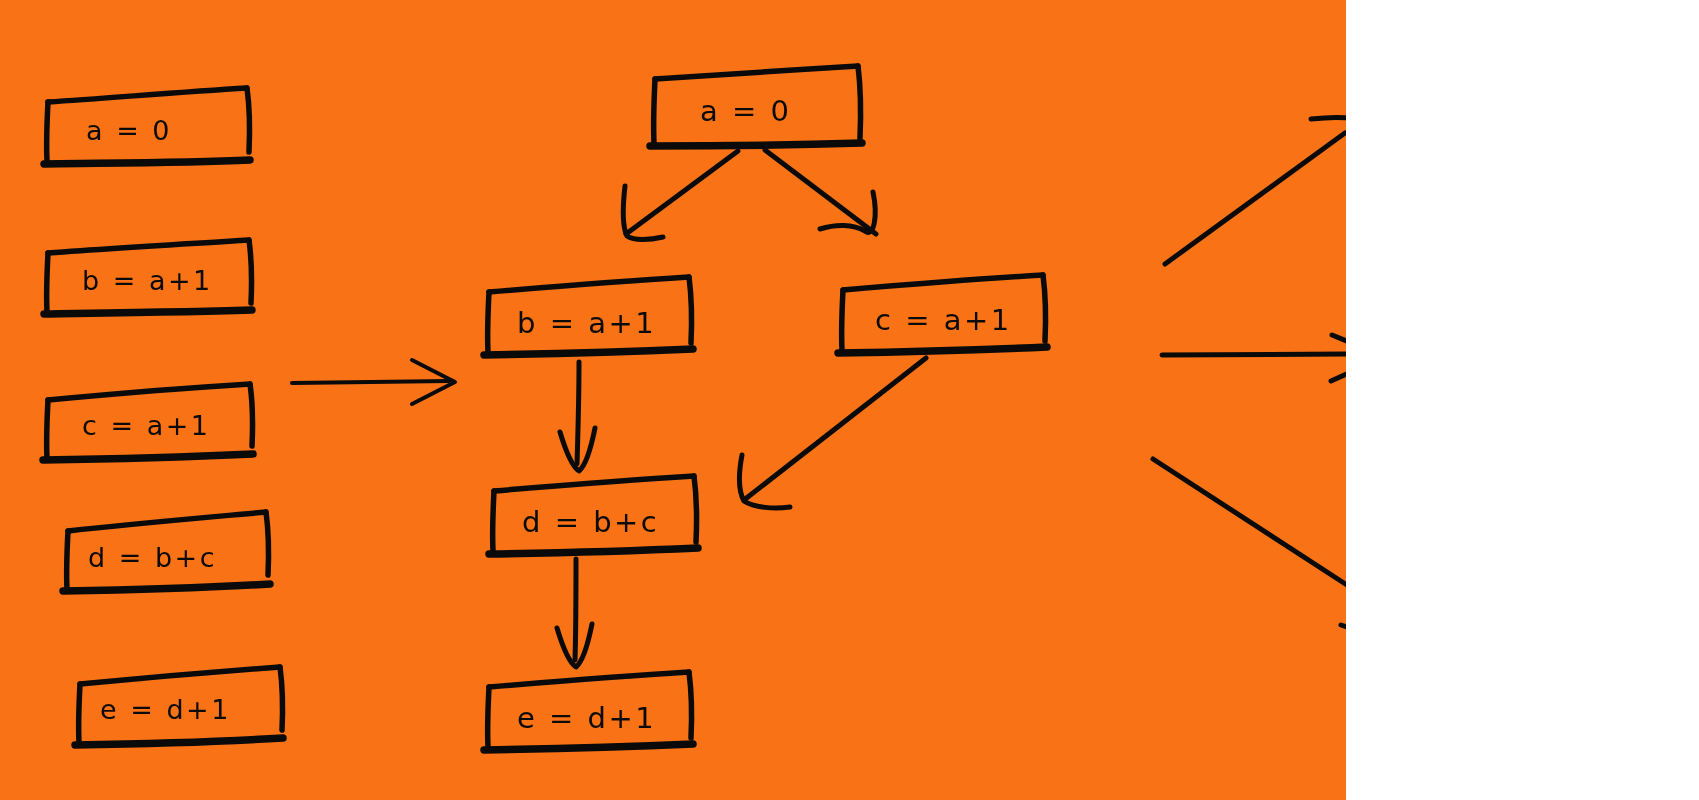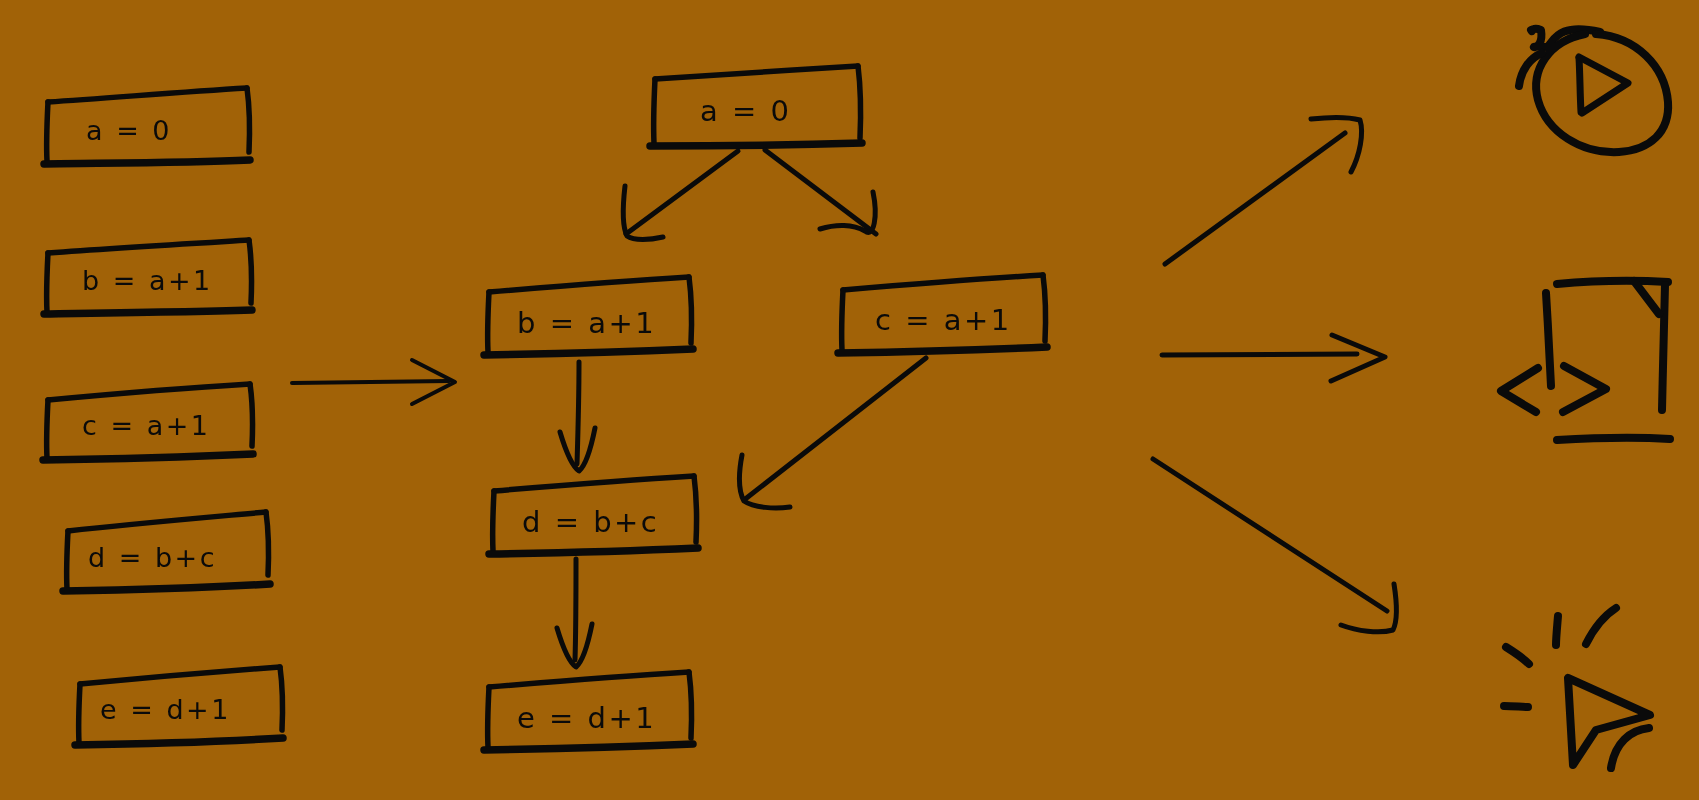--- a/index.html
+++ b/index.html
@@ -5,23 +5,23 @@
   html, body {
     margin: 0;
     padding: 0;
     background: #ffffff;
   }
   body {
     font-family: "DejaVu Sans", sans-serif;
   }
   #canvas {
     position: relative;
-    width: 1699px;
+    width: 1346px;
     height: 800px;
-    background: #a16207;
+    background: #f97316;
     overflow: hidden;
   }
   #canvas svg.layer {
     position: absolute;
     left: 0;
     top: 0;
     width: 1699px;
     height: 800px;
   }
   .stroke {

